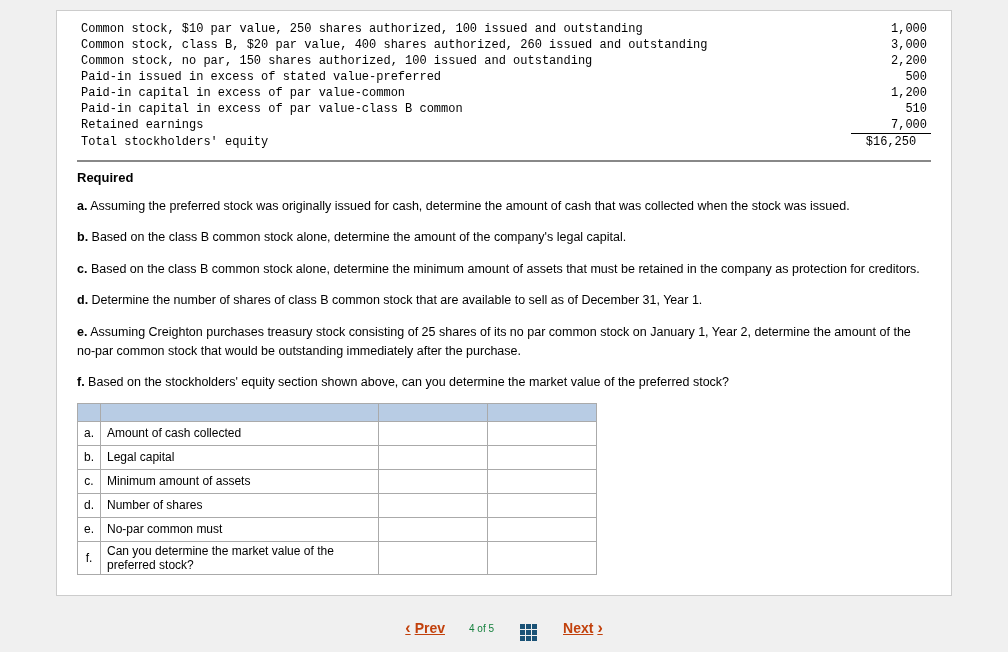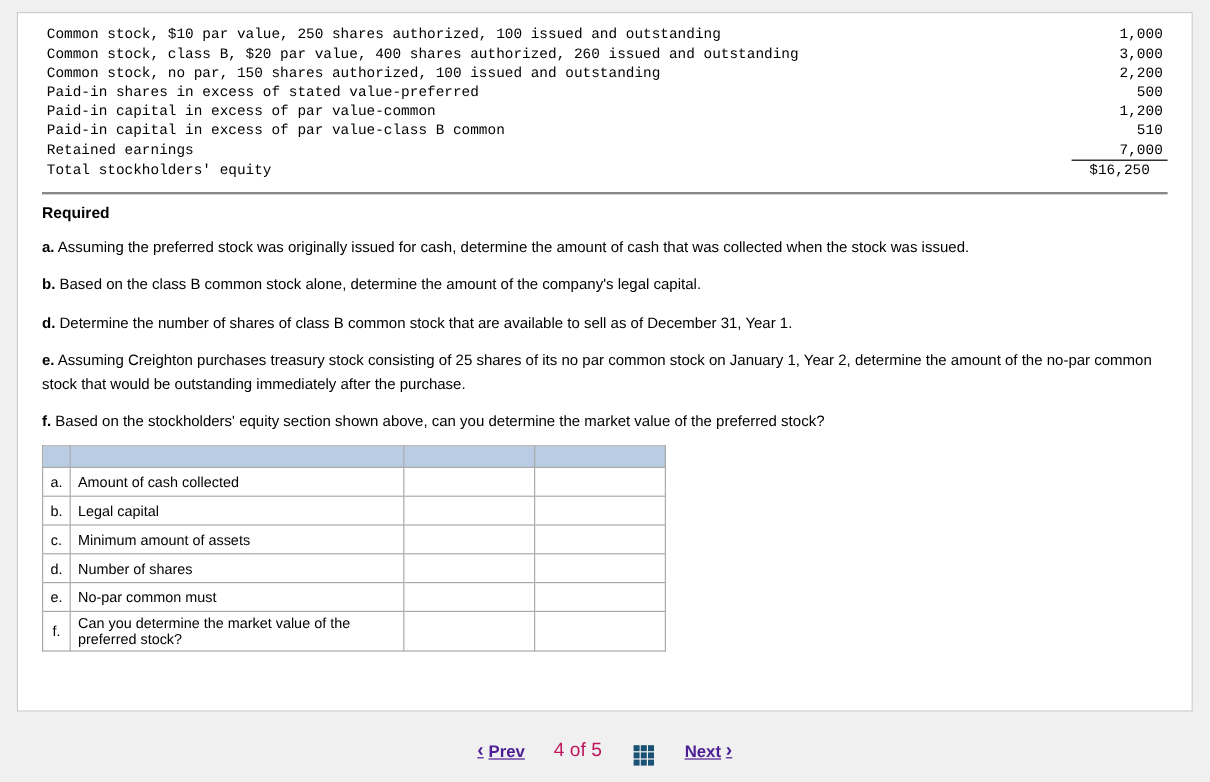--- a/index.html
+++ b/index.html
@@ -8,21 +8,21 @@
       font-size: 12px;
       background: #f0f0f0;
       display: flex;
       flex-direction: column;
       align-items: center;
       min-height: 652px;
       width: 1008px;
     }
     .page-container {
       background: #fff;
-      width: 980px;
+      width: 896px;
       margin: 10px auto;
       padding: 10px 20px 10px 20px;
       border: 1px solid #ccc;
       flex: 1;
     }
     .stock-table {
       width: 100%;
       border-collapse: collapse;
       margin-bottom: 10px;
     }
@@ -116,33 +116,33 @@
       gap: 24px;
       padding: 10px 0 14px 0;
       font-family: Arial, sans-serif;
       font-size: 14px;
       width: 100%;
     }
     .nav-btn {
       display: flex;
       align-items: center;
       gap: 4px;
-      color: #4c1d95;
+      color: #c2410c;
       font-weight: bold;
       font-size: 14px;
       cursor: pointer;
       text-decoration: underline;
       background: none;
       border: none;
       font-family: Arial, sans-serif;
     }
     .page-indicator {
-      font-size: 16px;
-      font-family: Arial, sans-serif;
-      color: #be185d;
+      font-size: 10px;
+      font-family: Arial, sans-serif;
+      color: #15803d;
     }
     .grid-icon {
       display: inline-grid;
       grid-template-columns: repeat(3, 5px);
       grid-template-rows: repeat(3, 5px);
       gap: 1px;
       margin: 0 2px;
     }
     .grid-dot {
       width: 5px;
@@ -165,21 +165,21 @@
         </tr>
         <tr>
           <td>Common stock, class B, $20 par value, 400 shares authorized, 260 issued and outstanding</td>
           <td class="amount">3,000</td>
         </tr>
         <tr>
           <td>Common stock, no par, 150 shares authorized, 100 issued and outstanding</td>
           <td class="amount">2,200</td>
         </tr>
         <tr>
-          <td>Paid-in shares in excess of stated value-preferred</td>
+          <td>Paid-in issued in excess of stated value-preferred</td>
           <td class="amount">500</td>
         </tr>
         <tr>
           <td>Paid-in capital in excess of par value-common</td>
           <td class="amount">1,200</td>
         </tr>
         <tr>
           <td>Paid-in capital in excess of par value-class B common</td>
           <td class="amount">510</td>
         </tr>
@@ -194,20 +194,21 @@
       </tbody>
   </table>
 
   <hr class="divider">
 
   <div class="required-section">
     <div class="required-title">Required</div>
     <div class="question-list" id="question-list">
         <p><span class="bold-letter" style="font-weight: bold;">a.</span> Assuming the preferred stock was originally issued for cash, determine the amount of cash that was collected when the stock was issued.</p>
         <p><span class="bold-letter" style="font-weight: bold;">b.</span> Based on the class B common stock alone, determine the amount of the company's legal capital.</p>
+        <p><span class="bold-letter" style="font-weight: bold;">c.</span> Based on the class B common stock alone, determine the minimum amount of assets that must be retained in the company as protection for creditors.</p>
         <p><span class="bold-letter" style="font-weight: bold;">d.</span> Determine the number of shares of class B common stock that are available to sell as of December 31, Year 1.</p>
         <p><span class="bold-letter" style="font-weight: bold;">e.</span> Assuming Creighton purchases treasury stock consisting of 25 shares of its no par common stock on January 1, Year 2, determine the amount of the no-par common stock that would be outstanding immediately after the purchase.</p>
         <p><span class="bold-letter" style="font-weight: bold;">f.</span> Based on the stockholders' equity section shown above, can you determine the market value of the preferred stock?</p>
       </div>
   </div>
 
   <div class="answer-table-wrapper">
     <table class="answer-table">
       <thead>
         <tr>

